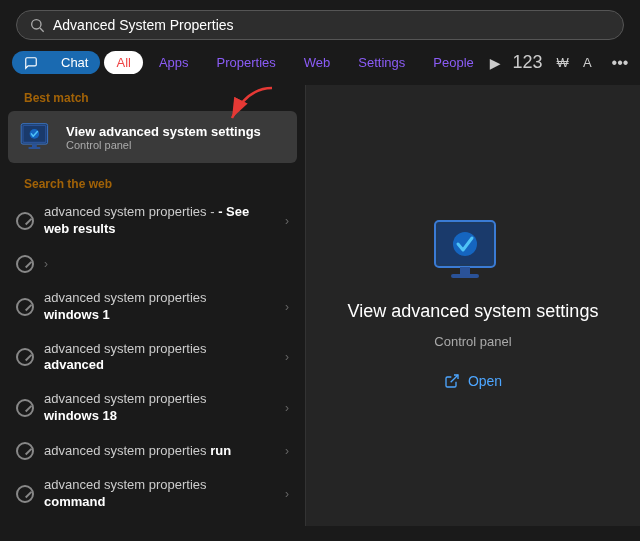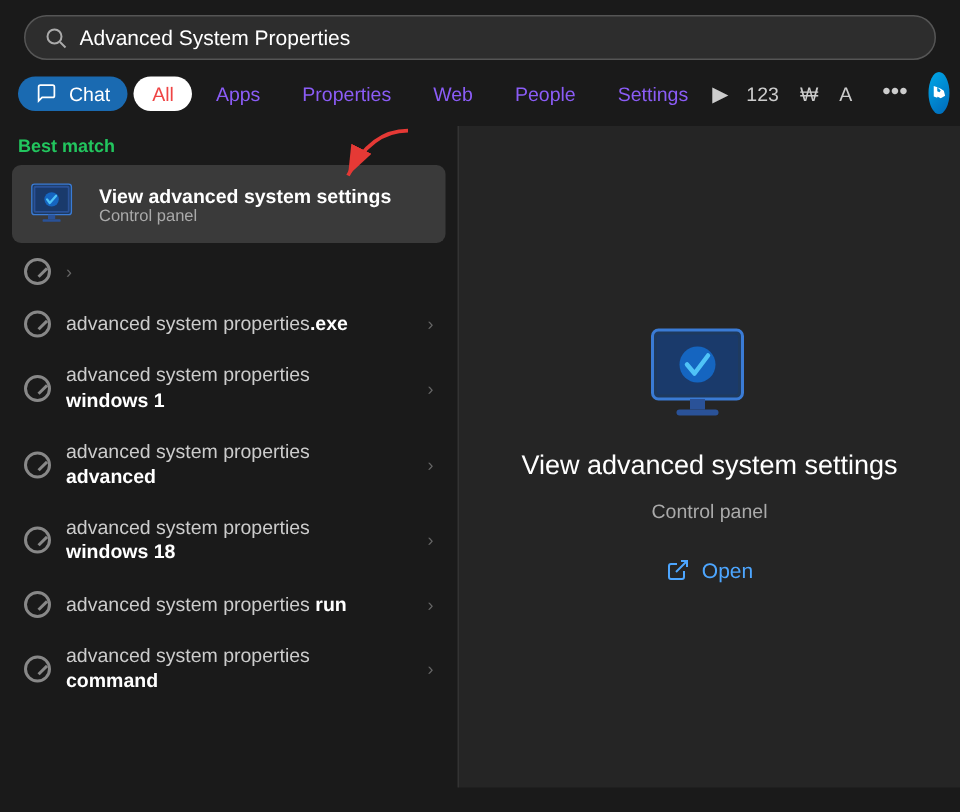--- a/index.html
+++ b/index.html
@@ -61,21 +61,21 @@
     .tab.active-all {
       background: #fff;
       color: #ef4444;
       font-weight: 500;
     }
     .tab.chat {
       background: #1a6ab1;
       color: #fff;
       display: flex;
       align-items: center;
-      gap: 8px;
+      gap: 23px;
     }
     .tab-more {
       padding: 4px 8px;
       background: transparent;
       border: none;
       color: #ccc;
       font-size: 16px;
       cursor: pointer;
     }
     .bing-btn {
@@ -100,21 +100,21 @@
       background: transparent;
       border: none;
       color: #ccc;
       font-size: 14px;
       cursor: pointer;
       display: flex;
       align-items: center;
       justify-content: center;
     }
     .tab-123 {
-      font-size: 13px;
+      font-size: 18px;
       color: #ccc;
       padding: 4px 8px;
     }
     .tab-a {
       font-size: 13px;
       color: #ccc;
       padding: 4px 8px;
     }
 
     
@@ -128,23 +128,23 @@
       width: 305px;
       flex-shrink: 0;
       overflow-y: auto;
       overflow-x: hidden;
     }
     .left-panel::-webkit-scrollbar { width: 4px; }
     .left-panel::-webkit-scrollbar-thumb { background: #555; border-radius: 2px; }
 
     .section-label {
       font-size: 12px;
-      color: #22c55e;
+      color: #a16207;
       font-weight: 600;
-      padding: 6px 16px 4px 12px;
+      padding: 6px 16px 4px 24px;
       text-transform: none;
     }
 
     
     .best-match-item {
       display: flex;
       align-items: center;
       padding: 8px 12px;
       background: #3a3a3a;
       border-radius: 6px;
@@ -293,24 +293,24 @@
   <button class="tab">
     <span>Apps</span>
   </button>
   <button class="tab">
     <span>Properties</span>
   </button>
   <button class="tab">
     <span>Web</span>
   </button>
   <button class="tab">
+    <span>Settings</span>
+  </button>
+  <button class="tab">
     <span>People</span>
-  </button>
-  <button class="tab">
-    <span>Settings</span>
   </button>
   <button class="play-btn">▶</button>
   <span class="tab-123">123</span>
   <span style="font-size:13px;color:#ccc;padding:4px 2px;">₩</span>
   <span class="tab-a">A</span>
   <button class="tab-more">•••</button>
   <div class="bing-btn">
     <svg width="14" height="14" viewBox="0 0 24 24" fill="white">
       <path d="M6 4l4 1.5v12l-4-1.5V4zm4 1.5l4 3.5-1.5 2-2.5-1V16l4 2 5-3-1.5-5.5L14 7l-4-1.5z"></path>
     </svg>
@@ -348,31 +348,32 @@
       <svg style="position:absolute;top:-28px;right:15px;width:65px;height:45px;" viewBox="0 0 65 45">
         <defs>
           <marker id="arrowhead" markerWidth="8" markerHeight="6" refX="8" refY="3" orient="auto">
             <polygon points="0 0, 8 3, 0 6" fill="#e53935"></polygon>
           </marker>
         </defs>
         <path d="M55 5 Q30 5 15 35" stroke="#e53935" stroke-width="2.5" fill="none" marker-end="url(#arrowhead)"></path>
       </svg>
     </div>
 
-
-    <div class="web-item">
-      <div class="web-icon"></div>
-      <span class="web-chevron">›</span>
-    </div>
-
-    <div class="web-item">
-      <div class="web-icon"></div>
-      <div class="web-text">
-        <span>advanced system properties</span><strong>.exe</strong>
-      </div>
+    <div class="section-label" style="margin-top:8px;">Search the web</div>
+
+    <div class="web-item">
+      <div class="web-icon"></div>
+      <div class="web-text">
+        <span>advanced system properties</span> - <strong>- See web results</strong>
+      </div>
+      <span class="web-chevron">›</span>
+    </div>
+
+    <div class="web-item">
+      <div class="web-icon"></div>
       <span class="web-chevron">›</span>
     </div>
 
     <div class="web-item">
       <div class="web-icon"></div>
       <div class="web-text">
         <span>advanced system properties</span><br><strong>windows 1</strong>
       </div>
       <span class="web-chevron">›</span>
     </div>

